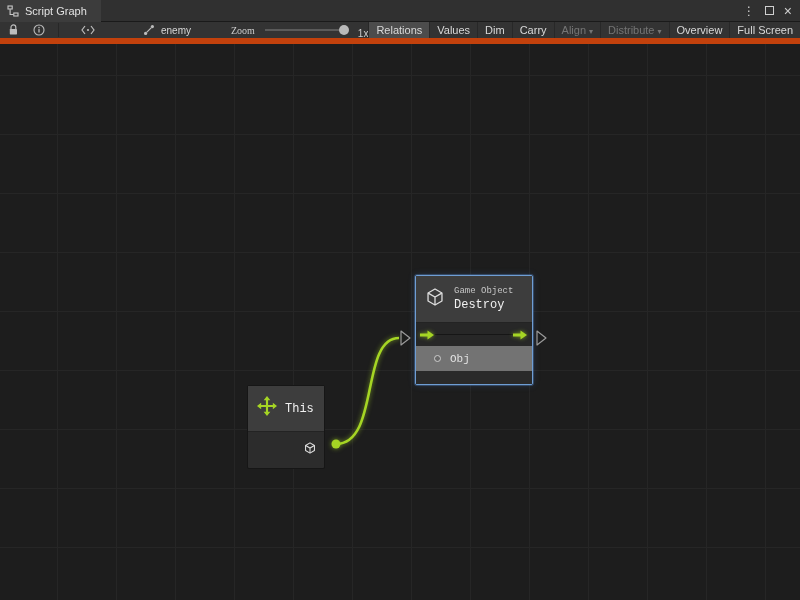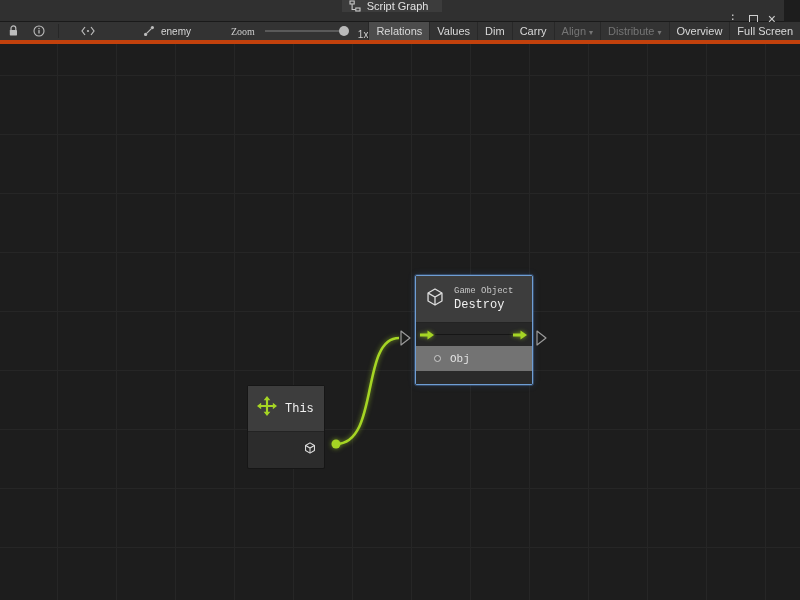--- a/index.html
+++ b/index.html
@@ -3,39 +3,38 @@
 <meta charset="utf-8">
 <style>
   * { box-sizing: border-box; margin: 0; padding: 0; }
   html, body { width: 800px; height: 600px; overflow: hidden; background: #1d1d1d; }
   body { font-family: "Liberation Sans", sans-serif; }
 
   .window { position: relative; width: 800px; height: 600px; background: #1d1d1d; }
 
   
   .titlebar {
-    position: absolute; top: 0; left: 0; right: 16px; height: 22px;
+    position: absolute; top: 0; left: 0; right: 0; height: 22px;
     background: #303030; display: flex; align-items: center;
     border-bottom: 1px solid #1a1a1a;
-    flex-direction: column;
   }
   .tab {
     height: 22px; display: flex; align-items: center; gap: 6px;
     background: #3c3c3c; padding: 0 14px 0 7px; color: #e2e2e2; font-size: 11px;
   }
   .win-controls { margin-left: auto; display: flex; align-items: center; gap: 10px; padding-right: 8px; color: #cfcfcf; }
   .kebab { font-size: 12px; line-height: 1; }
   .maxbox { width: 9px; height: 9px; border: 1px solid #cfcfcf; display: inline-block; }
   .closex { font-size: 14px; line-height: 1; }
 
   
   .toolbar {
     position: absolute; top: 22px; left: 0; right: 0; height: 22px;
     background: #333333; display: flex; align-items: center;
-    border-bottom: 4px solid #c2410c; color: #cfcfcf; font-size: 10px;
+    border-bottom: 6px solid #c2410c; color: #cfcfcf; font-size: 10px;
   }
   .t-ico { display: flex; align-items: center; }
   .sep { width: 1px; height: 14px; background: #272727; margin-left: 13px; }
   .graph-name { margin-left: 6px; color: #d6d6d6; }
   .zoom-label { margin-left: 40px; color: #cdcdcd; font-family: Liberation Serif, serif; }
   .slider { margin-left: 10px; width: 86px; height: 2px; background: #5a5a5a; position: relative; }
   .slider-handle { position: absolute; right: -2px; top: -4px; width: 10px; height: 10px; border-radius: 50%; background: #b9b9b9; }
   .zoom-value { margin-left: 11px; color: #cdcdcd; margin-top: 7px; }
 
   .tool-buttons { margin-left: auto; display: flex; height: 100%; }

